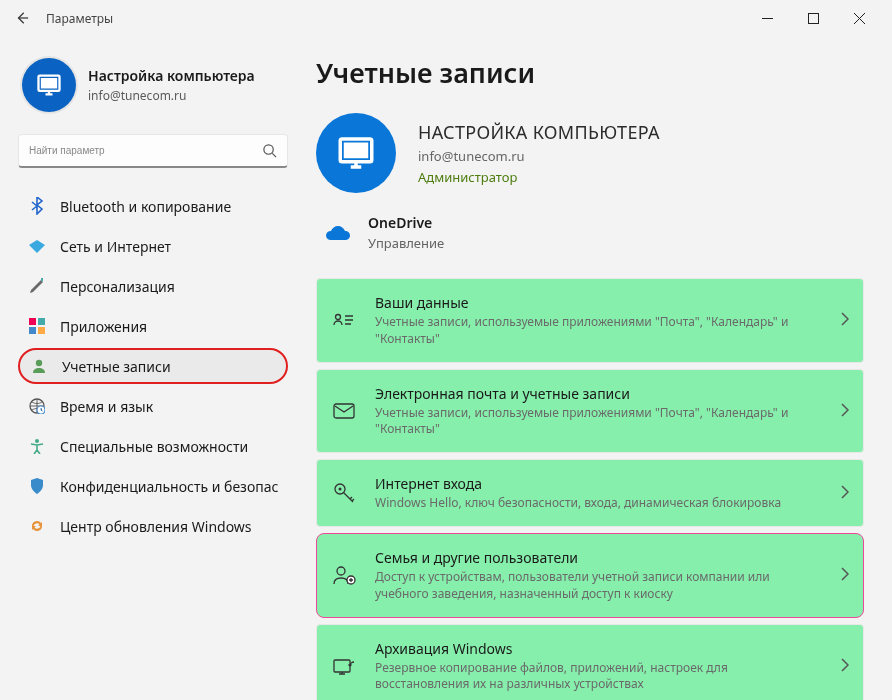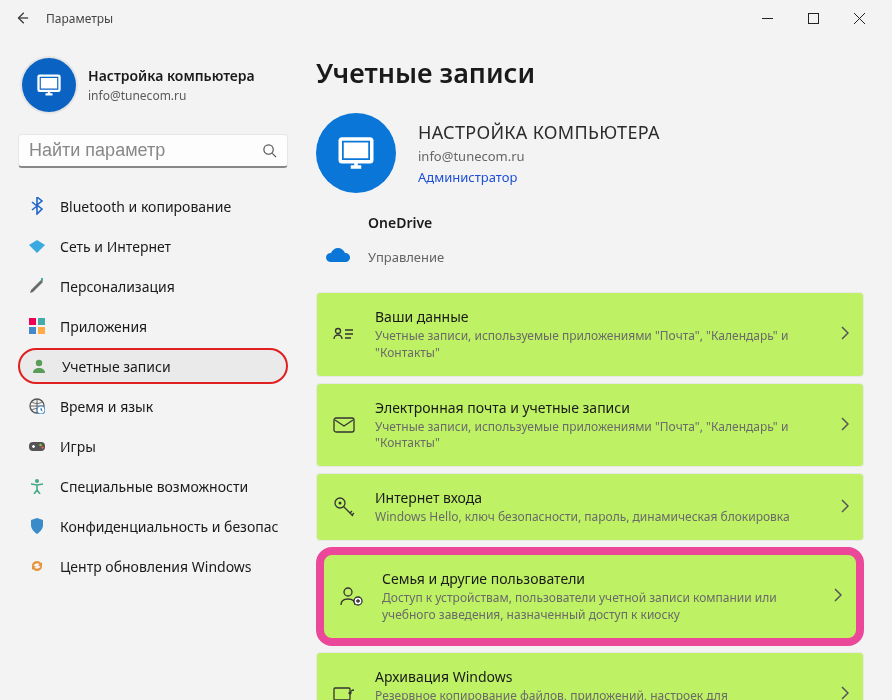--- a/index.html
+++ b/index.html
@@ -72,21 +72,21 @@
   border: 1px solid #e6e6e6;
   border-bottom: 2px solid #888;
   border-radius: 4px;
   height: 34px;
   display: flex; align-items: center;
   padding: 0 10px;
   margin-bottom: 20px;
 }
 .search input {
   border: none; outline: none; background: transparent;
-  font-size: 18px; flex: 1; color: #333;
+  font-size: 10px; flex: 1; color: #333;
 }
 .search input::placeholder { color: #888; }
 
 .nav-item {
   display: flex; align-items: center;
   gap: 14px;
   height: 36px;
   margin-bottom: 4px;
   border-radius: 4px;
   padding: 0 12px 0 10px;
@@ -124,43 +124,43 @@
 }
 .acct-avatar {
   width: 80px; height: 80px;
   border-radius: 50%;
   background: #0a76d8;
   display: flex; align-items: center; justify-content: center;
 }
 .acct-avatar svg { fill: #fff; }
 .acct-info .a-name { font-size: 18px; color: #2b2b2b; letter-spacing: 0.3px; }
 .acct-info .a-email { font-size: 13px; color: #666; margin-top: 3px; }
-.acct-info .a-role { font-size: 13px; color: #1d4ed8; margin-top: 3px; }
+.acct-info .a-role { font-size: 13px; color: #4d7c0f; margin-top: 3px; }
 
 .onedrive {
-  display: flex; gap: 16px; align-items: flex-end;
+  display: flex; gap: 16px; align-items: center;
   margin: 6px 0 26px 8px;
 }
 .od-icon { width: 28px; height: 20px; margin-top: 2px;}
 .od-info .od-title { font-size: 14px; font-weight: 600; }
-.od-info .od-sub { font-size: 13px; color: #646464; margin-top: 16px; }
+.od-info .od-sub { font-size: 13px; color: #646464; margin-top: 2px; }
 
 .card {
-  background: #bef264;
+  background: #86efac;
   border: 1px solid #e8e8e8;
   border-radius: 4px;
   padding: 14px 14px;
   margin-bottom: 6px;
   display: flex; align-items: center;
   gap: 18px;
   cursor: pointer;
 }
 .card.highlighted {
-  border: 8px solid #ec4899;
-  border-radius: 16px;
+  border: 1px solid #ec4899;
+  border-radius: 8px;
 }
 .card-icon {
   width: 26px; height: 26px;
   display: flex; align-items: center; justify-content: center;
   flex-shrink: 0;
 }
 .card-body { flex: 1; }
 .card-title { font-size: 14px; }
 .card-sub { font-size: 12px; color: #6a6a6a; margin-top: 2px; line-height: 1.4; }
 .card-chevron { color: #666; flex-shrink: 0; }
@@ -272,31 +272,20 @@
                 <circle cx="8" cy="8" r="7" fill="none" stroke="#555" stroke-width="1.3"></circle>
                 <path d="M8 1v14M1 8h14M3 4c3 2 7 2 10 0M3 12c3-2 7-2 10 0" stroke="#555" stroke-width="0.9" fill="none"></path>
                 <circle cx="12" cy="12" r="4" fill="#fff" stroke="#48c" stroke-width="1.2"></circle>
                 <path d="M12 10v2.2l1.4 1" stroke="#48c" stroke-width="1"></path>
               </svg>
             </span>
             <span>Время и язык</span>
           </div>
           <div class="nav-item">
             <span class="nav-icon">
-              <svg width="18" height="14" viewBox="0 0 18 14">
-                <rect x="1" y="3" width="16" height="9" rx="4" fill="#555"></rect>
-                <circle cx="12.5" cy="6" r="1.2" fill="#8c4"></circle>
-                <circle cx="14.5" cy="8.5" r="1.2" fill="#e55"></circle>
-                <path d="M4 7.5h3M5.5 6v3" stroke="#fff" stroke-width="1.3"></path>
-              </svg>
-            </span>
-            <span>Игры</span>
-          </div>
-          <div class="nav-item">
-            <span class="nav-icon">
               <svg width="16" height="16" viewBox="0 0 16 16">
                 <circle cx="8" cy="3" r="2" fill="#4a8"></circle>
                 <path d="M2 6l6 1 6-1M8 7v5M8 12l-3 4M8 12l3 4" stroke="#4a8" stroke-width="1.6" fill="none"></path>
               </svg>
             </span>
             <span>Специальные возможности</span>
           </div>
           <div class="nav-item">
             <span class="nav-icon">
               <svg width="14" height="16" viewBox="0 0 14 16">
@@ -381,21 +370,21 @@
           <div class="card">
             <div class="card-icon">
               <svg width="22" height="22" viewBox="0 0 22 22">
                 <circle cx="7" cy="7" r="5" stroke="#333" fill="none" stroke-width="1.3"></circle>
                 <circle cx="7" cy="7" r="1.5" fill="#333"></circle>
                 <path d="M10.5 10.5L20 20M17 17l2-2M19 19l2-2" stroke="#333" stroke-width="1.3" fill="none"></path>
               </svg>
             </div>
             <div class="card-body">
               <div class="card-title">Интернет входа</div>
-              <div class="card-sub">Windows Hello, ключ безопасности, пароль, динамическая блокировка</div>
+              <div class="card-sub">Windows Hello, ключ безопасности, входа, динамическая блокировка</div>
             </div>
             <div class="card-chevron"><svg width="8" height="14" viewBox="0 0 8 14">
                 <path d="M1 1l6 6-6 6" stroke="#555" stroke-width="1.5" fill="none"></path>
               </svg></div>
           </div>
           <div class="card highlighted">
             <div class="card-icon">
               <svg width="24" height="22" viewBox="0 0 24 22">
                 <circle cx="9" cy="7" r="4" stroke="#333" fill="none" stroke-width="1.3"></circle>
                 <path d="M2 20c0-4 3-6 7-6s7 2 7 6" stroke="#333" fill="none" stroke-width="1.3"></path>

